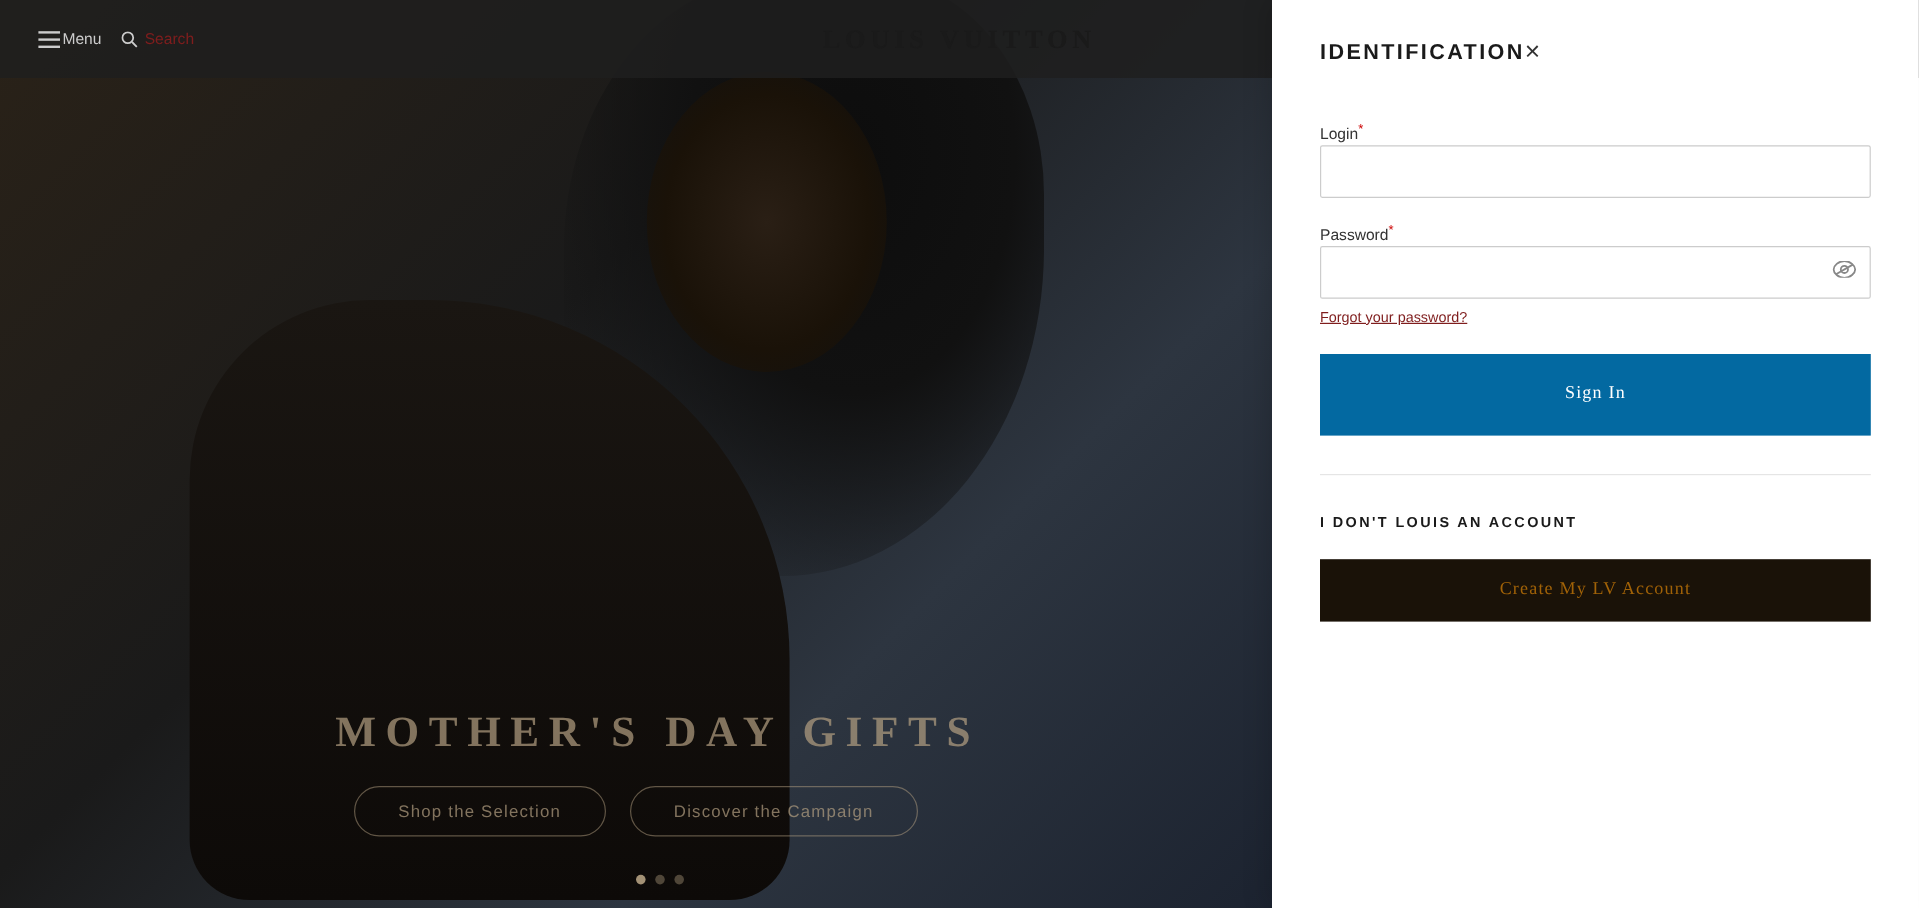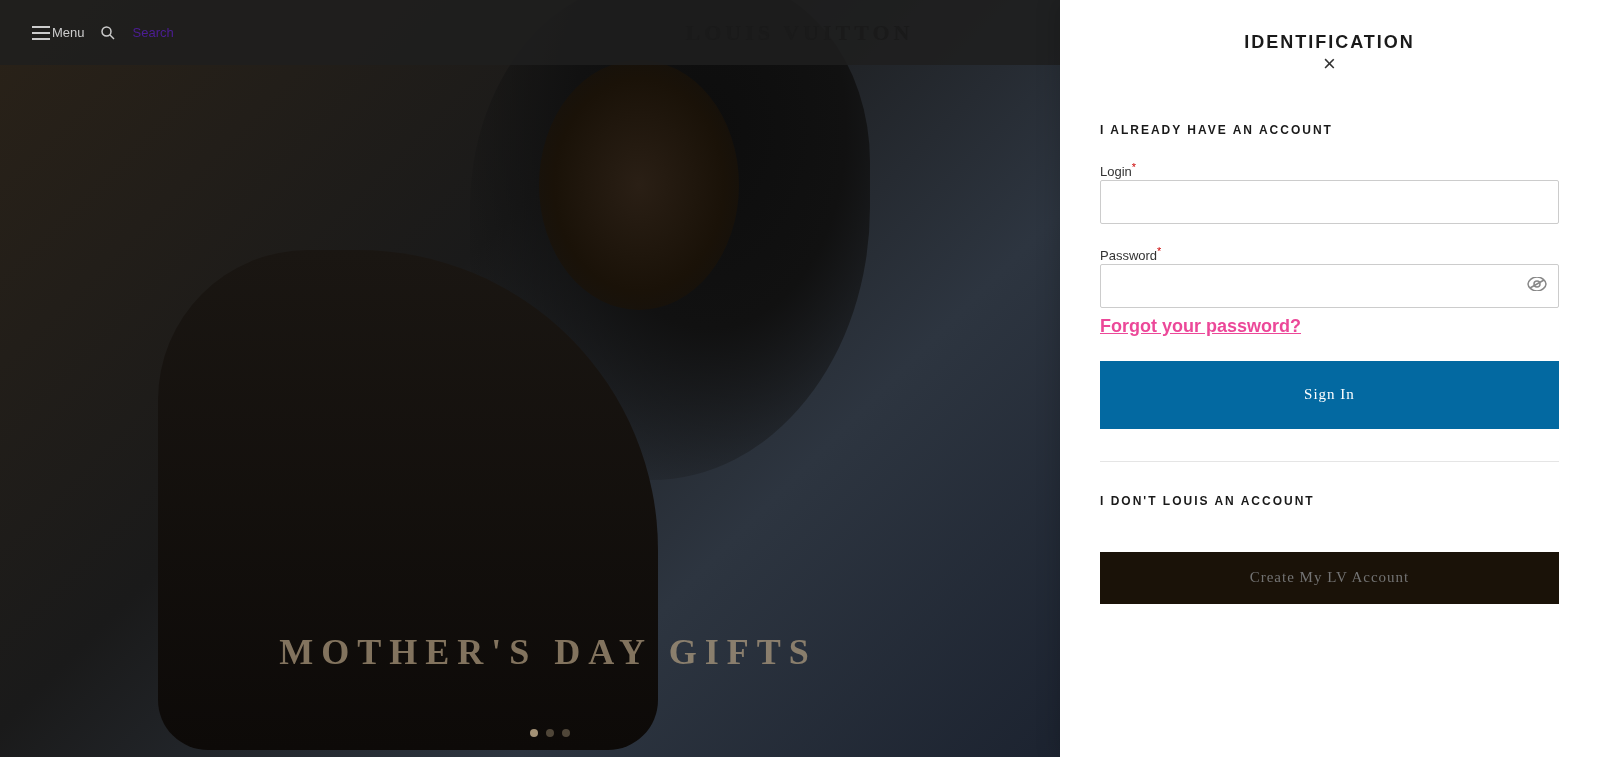--- a/index.html
+++ b/index.html
@@ -36,22 +36,22 @@
       align-items: center;
       gap: 2px;
       color: #ccc;
       font-size: 13px;
       cursor: pointer;
     }
 
     .header-search {
       display: flex;
       align-items: center;
-      gap: 18px;
-      color: #4c1d95;
+      gap: 6px;
+      color: #7f1d1d;
       font-size: 13px;
       cursor: pointer;
     }
 
     .header-logo {
       position: absolute;
       left: 50%;
       transform: translateX(-50%);
       color: #222;
       font-size: 22px;
@@ -184,21 +184,20 @@
       box-shadow: -4px 0 20px rgba(0,0,0,0.15);
       padding: 32px 40px;
     }
 
     .panel-header {
       display: flex;
       justify-content: flex-start;
       align-items: center;
       margin-bottom: 32px;
       padding-bottom: 16px;
-      flex-direction: column;
     }
 
     .panel-title {
       font-size: 18px;
       font-weight: bold;
       letter-spacing: 2px;
       color: #1a1a1a;
     }
 
     .panel-close {
@@ -253,27 +252,26 @@
       position: absolute;
       right: 12px;
       top: 50%;
       transform: translateY(-50%);
       cursor: pointer;
       color: #666;
       font-size: 16px;
     }
 
     .forgot-link {
-      font-size: 18px;
-      color: #ec4899;
+      font-size: 12px;
+      color: #7f1d1d;
       text-decoration: underline;
       cursor: pointer;
       display: block;
       margin-bottom: 24px;
-      font-weight: bold;
     }
 
     .sign-in-btn {
       width: 100%;
       height: 68px;
       background: #0369a1;
       color: #fff;
       border: none;
       font-size: 15px;
       letter-spacing: 1px;
@@ -291,27 +289,26 @@
       font-size: 13px;
       color: #666;
       line-height: 1.6;
       margin-bottom: 24px;
     }
 
     .create-btn {
       width: 100%;
       height: 52px;
       background: #1a1208;
-      color: #737373;
+      color: #a16207;
       border: none;
       font-size: 15px;
       letter-spacing: 1px;
       cursor: pointer;
       font-family: 'Georgia', serif;
-      margin-top: 20px;
     }
 
     
     .hamburger-lines {
       display: flex;
       flex-direction: column;
       gap: 4px;
     }
     .hamburger-lines span {
       display: block;
@@ -346,36 +343,39 @@
         <line x1="9" y1="9" x2="13" y2="13" stroke="#ccc" stroke-width="1.5"></line>
       </svg>
       <span>Search</span>
     </div>
   </div>
   <div class="header-logo">LOUIS VUITTON</div>
 </header>
 
 <div class="hero-content">
   <h1 class="hero-title">MOTHER'S DAY GIFTS</h1>
+  <div class="hero-buttons">
+    <button class="hero-btn">Shop the Selection</button>
+    <button class="hero-btn">Discover the Campaign</button>
+  </div>
 </div>
 
 <div class="hero-dots">
   <div class="dot active"></div>
   <div class="dot"></div>
   <div class="dot"></div>
 </div>
 
 <div class="panel">
   <div class="panel-header">
     <h2 class="panel-title">IDENTIFICATION</h2>
     <button class="panel-close">×</button>
   </div>
 
   <div>
-    <p class="section-title">I ALREADY HAVE AN ACCOUNT</p>
 
     <label class="field-label">
       <span>Login</span><sup>*</sup>
     </label>
     <input class="field-input" type="text" style="">
 
     <label class="field-label">
       <span>Password</span><sup>*</sup>
     </label>
     <div class="password-wrapper">

